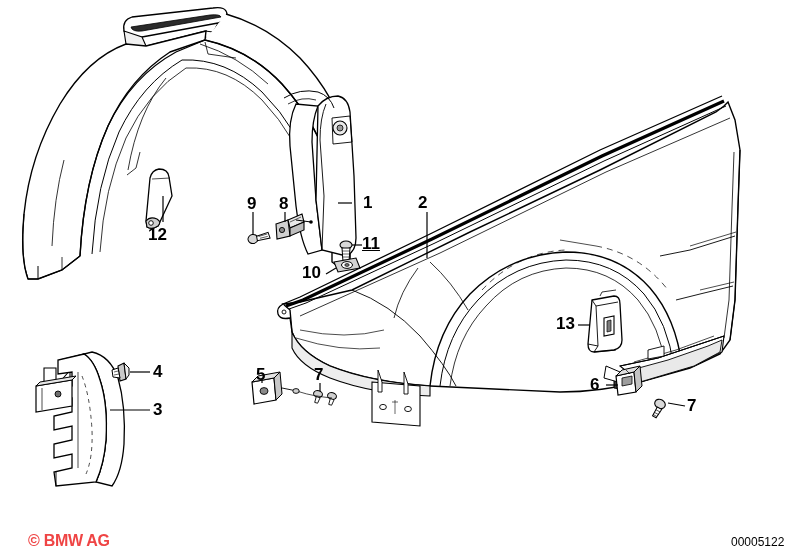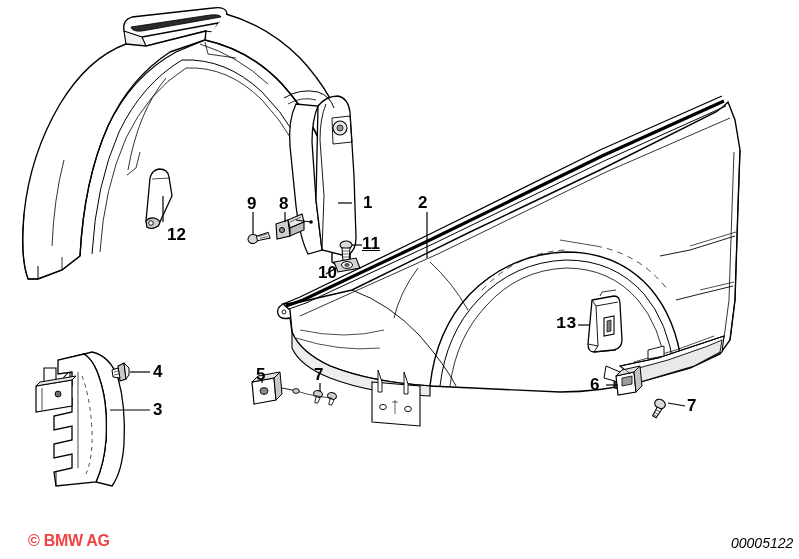--- a/index.html
+++ b/index.html
@@ -30,24 +30,23 @@
     font-size: 16px;
     font-weight: bold;
     letter-spacing: -0.3px;
     color: #ef4444;
     white-space: nowrap;
   }
   .footer-right {
     position: absolute;
     left: 731px;
     top: 535px;
-    font-size: 14px;
+    font-size: 12px;
     color: #000000;
     white-space: nowrap;
-    font-style: italic;
   }
   .callout {
     position: absolute;
     font-size: 17px;
     font-weight: bold;
     color: #000000;
     white-space: nowrap;
     line-height: 1;
   }
 </style>
@@ -418,21 +417,21 @@
   <div class="callout" style="left:363px; top:194px;">1</div>
   <div class="callout" style="left:418px; top:194px;">2</div>
   <div class="callout" style="left:153px; top:401px;">3</div>
   <div class="callout" style="left:153px; top:363px;">4</div>
   <div class="callout" style="left:256px; top:366px;">5</div>
   <div class="callout" style="left:590px; top:376px;">6</div>
   <div class="callout" style="left:314px; top:366px;">7</div>
   <div class="callout" style="left:687px; top:397px;">7</div>
   <div class="callout" style="left:279px; top:195px;">8</div>
   <div class="callout" style="left:247px; top:195px;">9</div>
-  <div class="callout" style="left:318px; top:264px;">10</div>
+  <div class="callout" style="left:302px; top:264px;">10</div>
   <div class="callout" style="left:362px; top:235px;text-decoration:underline;">11</div>
-  <div class="callout" style="left:167px; top:226px;">12</div>
-  <div class="callout" style="left:556px; top:315px;font-family:Liberation Mono, monospace;">13</div>
+  <div class="callout" style="left:148px; top:226px;">12</div>
+  <div class="callout" style="left:556px; top:315px;">13</div>
 
   <div class="footer-left">© BMW AG</div>
   <div class="footer-right">00005122</div>
 
 </div>
 
 </body></html>

